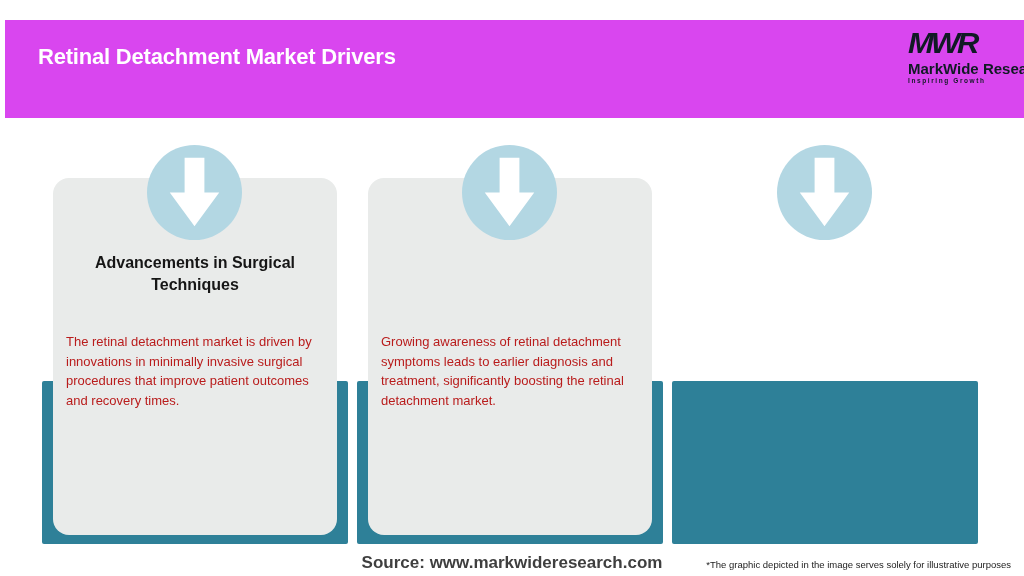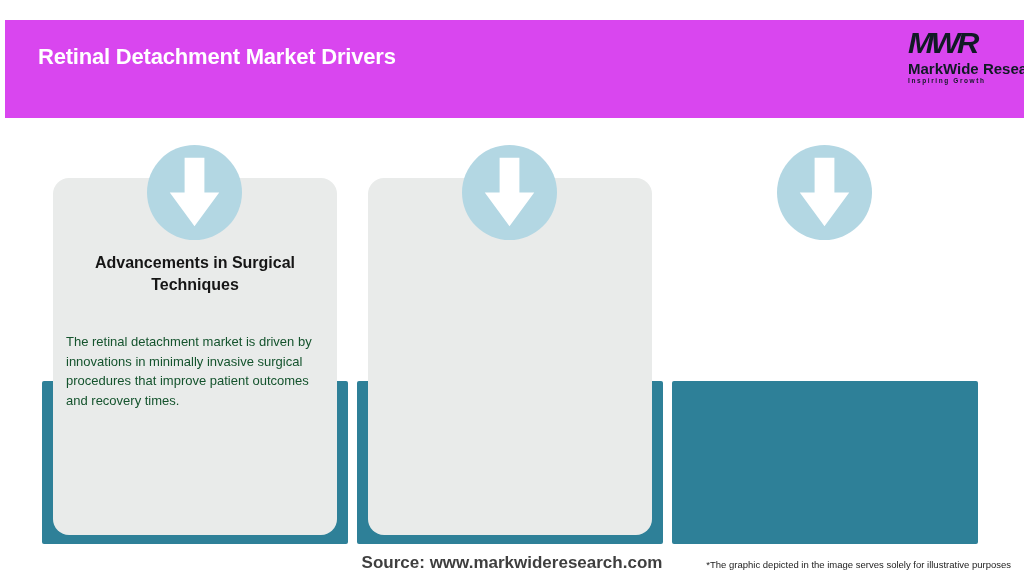--- a/index.html
+++ b/index.html
@@ -48,21 +48,21 @@
     background:#E9EBEA;border-radius:16px;
   }
   .c-0{left:53px;padding-left:8px;} .c-1{left:368px;} .c-2{left:683px;}
   .card-title{
     position:absolute;top:74px;left:0;right:0;margin:0;
     padding:0 20px;text-align:center;
     font-size:16px;font-weight:bold;color:#161616;line-height:1.35;
   }
   .card-body{
     position:absolute;top:154px;left:13px;right:13px;margin:0;
-    font-size:13px;color:#14532d;line-height:1.5;text-align:left;
+    font-size:13px;color:#b91c1c;line-height:1.5;text-align:left;
   }
   .arrow-badge{
     position:absolute;top:145px;width:95px;height:95px;
   }
   .ab-0{left:147px;} .ab-1{left:462px;} .ab-2{left:777px;}
   
   .source-text{
     position:absolute;left:0;top:553px;width:100%;
     text-align:center;font-size:17px;font-weight:bold;color:#3F3F3F;
   }
@@ -88,20 +88,21 @@
   <div class="backdrop bd-0"></div>
   <div class="backdrop bd-1"></div>
   <div class="backdrop bd-2"></div>
 
   <div class="card c-0">
     <h2 class="card-title">Advancements in Surgical Techniques</h2>
     <p class="card-body">The retinal detachment market is driven by innovations in minimally invasive surgical procedures that improve patient outcomes and recovery times.</p>
   </div>
 
   <div class="card c-1">
+    <p class="card-body">Growing awareness of retinal detachment symptoms leads to earlier diagnosis and treatment, significantly boosting the retinal detachment market.</p>
   </div>
 
 
   <svg class="arrow-badge ab-0" viewBox="0 0 96 96">
     <circle cx="48" cy="48" r="48" fill="#B3D7E3"></circle>
     <path d="M38 13 h20 v35 h15 L48 82 L23 48 h15 Z" fill="#FFFFFF"></path>
   </svg>
   <svg class="arrow-badge ab-1" viewBox="0 0 96 96">
     <circle cx="48" cy="48" r="48" fill="#B3D7E3"></circle>
     <path d="M38 13 h20 v35 h15 L48 82 L23 48 h15 Z" fill="#FFFFFF"></path>

